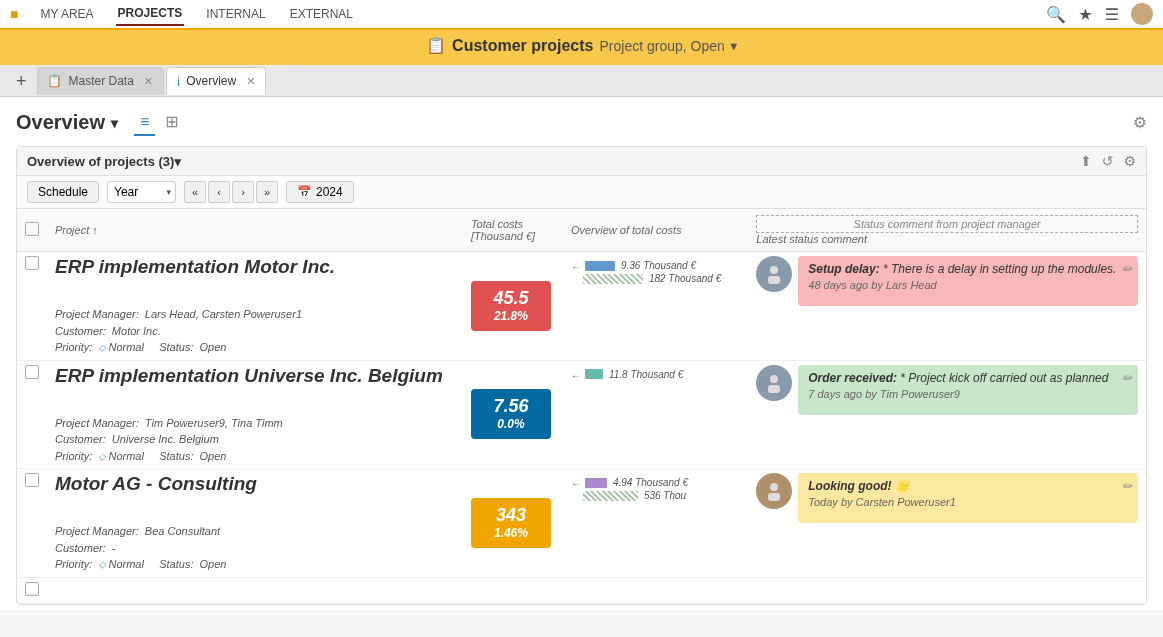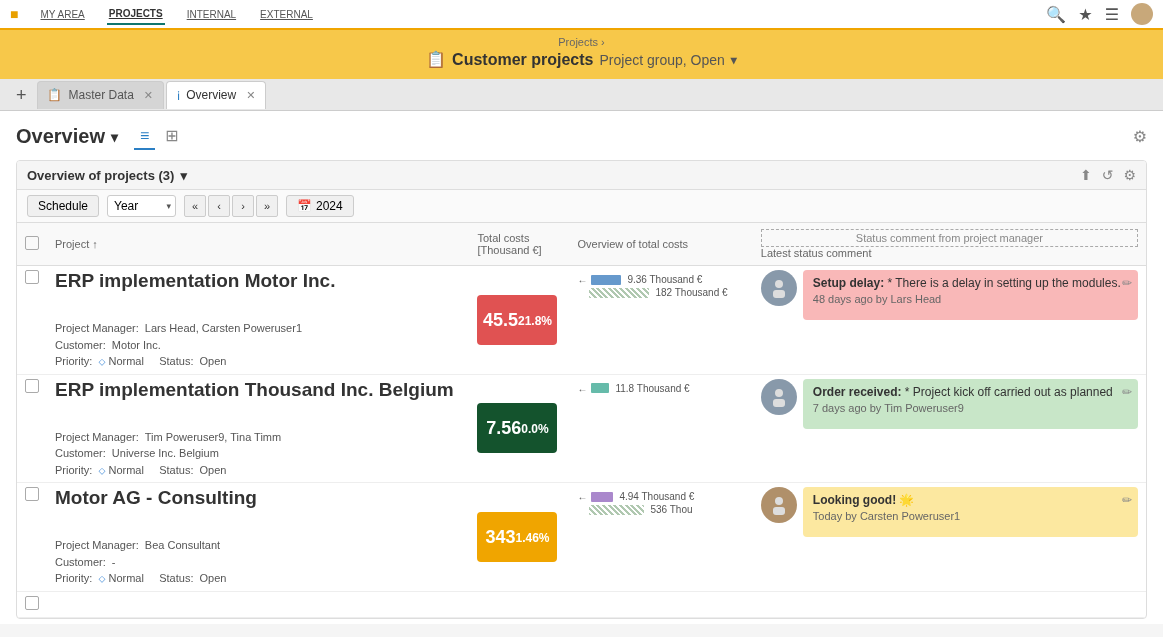--- a/index.html
+++ b/index.html
@@ -10,30 +10,29 @@
       background: #fff;
       border-bottom: 2px solid #f0a500;
       height: 30px;
       display: flex;
       align-items: center;
       padding: 0 10px;
       gap: 20px;
       position: relative;
     }
     .top-nav-item {
-      font-size: 10px;
+      font-size: 12px;
       color: #555;
       cursor: pointer;
       padding: 4px 2px;
-      text-decoration: underline;
     }
     .top-nav-item.active {
       font-weight: bold;
       color: #333;
-      border-bottom: 2px solid #0f766e;
+      border-bottom: 2px solid #7f1d1d;
     }
     .top-nav-right {
       margin-left: auto;
       display: flex;
       align-items: center;
       gap: 12px;
     }
     .top-nav-right span {
       font-size: 16px;
       cursor: pointer;
@@ -220,21 +219,21 @@
       display: flex;
       align-items: center;
       justify-content: space-between;
       padding: 6px 10px;
     }
     .projects-title {
       font-size: 13px;
       font-weight: bold;
       display: flex;
       align-items: center;
-      gap: 6px;
+      gap: 0;
     }
     .toolbar-right {
       display: flex;
       gap: 10px;
       align-items: center;
     }
     .toolbar-right span {
       font-size: 14px;
       color: #888;
       cursor: pointer;
@@ -305,20 +304,21 @@
       cursor: pointer;
       display: flex;
       align-items: center;
       gap: 4px;
     }
 
     
     .projects-table {
       width: 100%;
       border-collapse: collapse;
+      font-style: italic;
     }
     .projects-table th {
       background: #f9f9f9;
       border-bottom: 1px solid #ddd;
       padding: 6px 8px;
       font-size: 11px;
       font-weight: normal;
       color: #666;
       text-align: left;
     }
@@ -353,31 +353,31 @@
       margin-top: 28px;
     }
     .proj-detail .diamond {
       color: #4a90d9;
       font-size: 10px;
     }
 
     
     .cost-box {
       display: flex;
-      flex-direction: row;
+      flex-direction: column;
       align-items: center;
       justify-content: center;
       border-radius: 4px;
       width: 80px;
       height: 50px;
       color: #fff;
       font-weight: bold;
     }
     .cost-box.red { background: #e05252; }
-    .cost-box.green { background: #14532d; }
+    .cost-box.green { background: #0369a1; }
     .cost-box.orange { background: #f0a500; }
     .cost-main { font-size: 18px; line-height: 1; }
     .cost-pct { font-size: 12px; margin-top: 2px; }
 
     
     .chart-cell {
       min-width: 180px;
     }
     .chart-bar-row {
       display: flex;
@@ -470,21 +470,20 @@
   <span class="top-nav-item">EXTERNAL</span>
   <div class="top-nav-right">
     <span>🔍</span>
     <span>★</span>
     <span>☰</span>
     <span class="avatar"></span>
   </div>
 </div>
 
 <div class="breadcrumb-area">
-  <div class="breadcrumb-text">Projects ›</div>
   <div class="breadcrumb-title">
     <span>📋</span>
     <strong>Customer projects</strong>
     <span class="breadcrumb-sub">Project group, Open</span>
     <span class="breadcrumb-arrow">▾</span>
   </div>
 </div>
 
 <div class="tab-bar">
   <button class="tab-add">+</button>
@@ -627,21 +626,21 @@
               </div>
             </div>
           </td>
         </tr>
 
         <tr class="table-row">
           <td>
             <span class="cb"></span>
           </td>
           <td>
-            <div class="proj-name">ERP implementation Thousand Inc. Belgium</div>
+            <div class="proj-name">ERP implementation Universe Inc. Belgium</div>
             <div class="proj-detail">
               <div>Project Manager:&nbsp; Tim Poweruser9, Tina Timm</div>
               <div>Customer:&nbsp; Universe Inc. Belgium</div>
               <div>Priority:&nbsp; <span class="diamond">⬦</span> Normal &nbsp;&nbsp;&nbsp; Status:&nbsp; Open</div>
             </div>
           </td>
           <td style="text-align:center;vertical-align:middle;">
             <div class="cost-box green">
               <span class="cost-main">7.56</span>
               <span class="cost-pct">0.0%</span>

